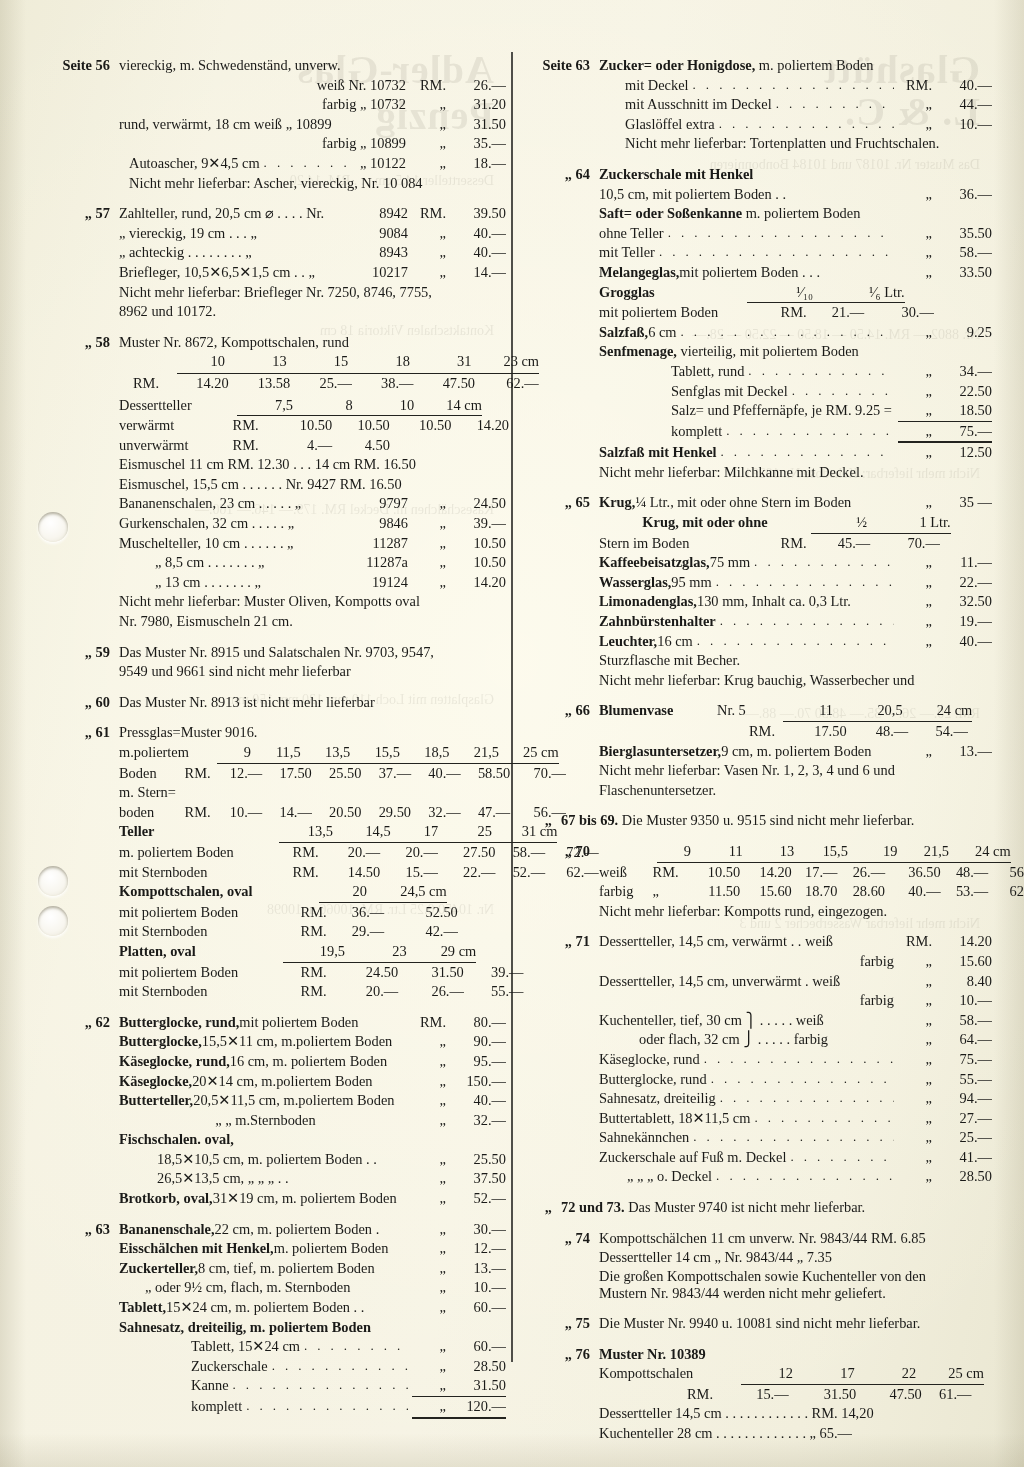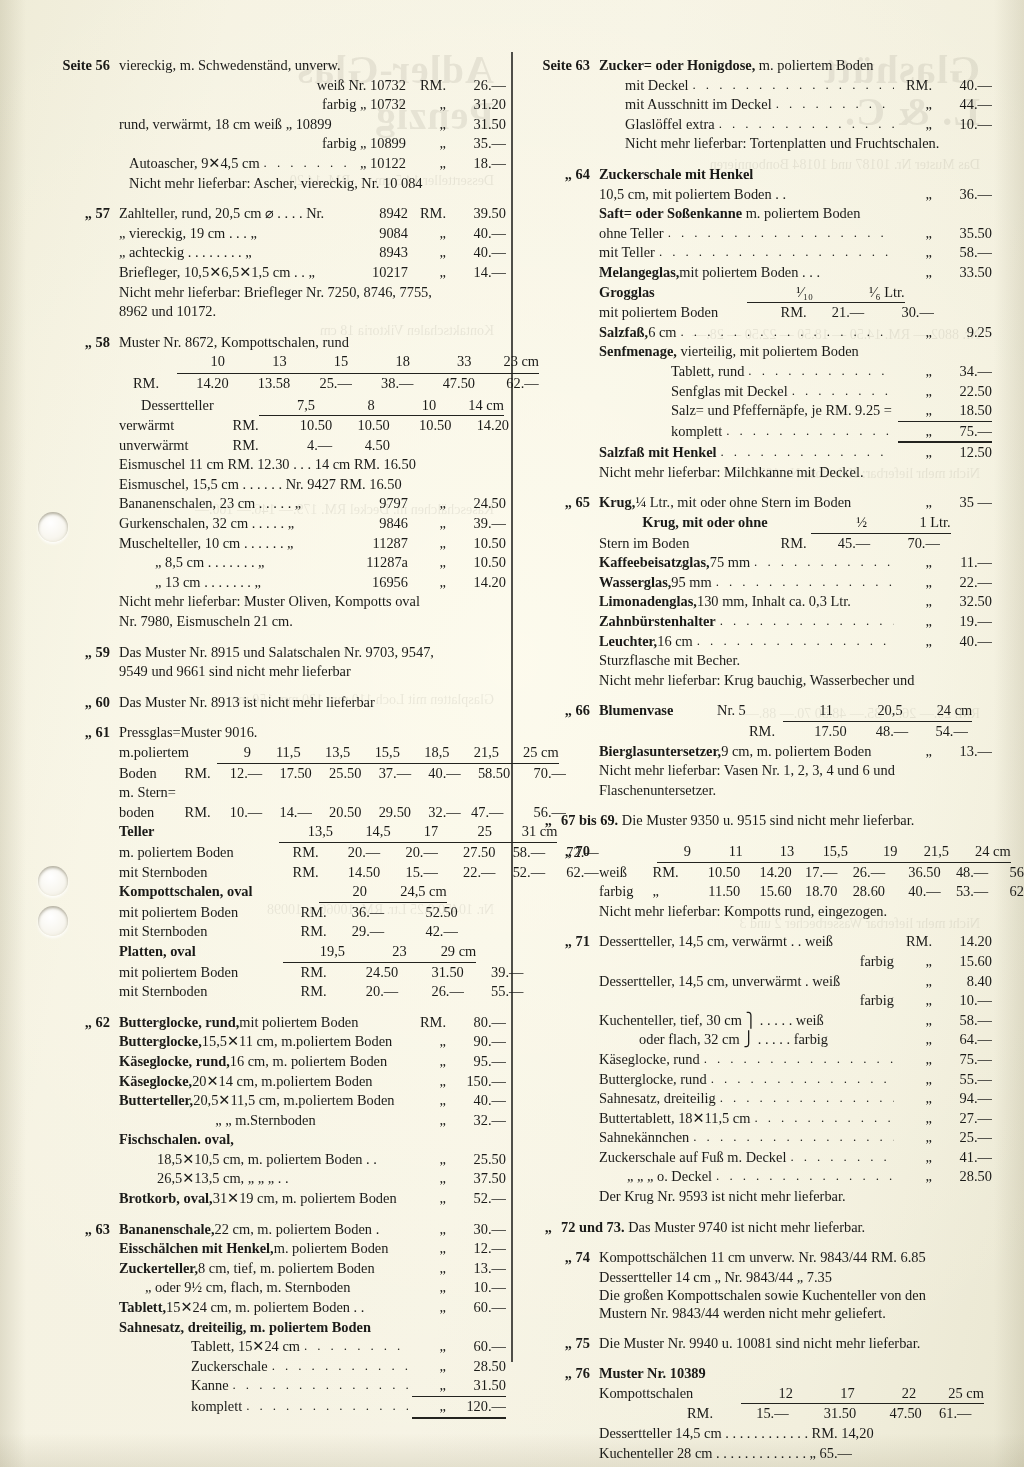--- a/index.html
+++ b/index.html
@@ -222,38 +222,38 @@
         <div class="body">
           <div>Muster Nr. 8672, Kompottschalen, rund</div>
 
           <div class="tbl">
             <div style="padding-left:58px;">
               <span class="hdr" style="padding-bottom:1px;">
                 <span class="cell" style="width:48px;">10</span>
                 <span class="cell" style="width:58px;">13</span>
                 <span class="cell" style="width:58px;">15</span>
                 <span class="cell" style="width:58px;">18</span>
-                <span class="cell" style="width:58px;">33</span>
+                <span class="cell" style="width:58px;">31</span>
                 <span class="cell" style="width:64px;">23 cm</span>
               </span>
             </div>
             <div style="padding-left:14px;">
               <span class="cell" style="width:44px;text-align:left;">RM.</span>
               <span class="cell" style="width:48px;">14.20</span>
               <span class="cell" style="width:58px;">13.58</span>
               <span class="cell" style="width:58px;">25.—</span>
               <span class="cell" style="width:58px;">38.—</span>
               <span class="cell" style="width:58px;">47.50</span>
               <span class="cell" style="width:60px;">62.—</span>
             </div>
           </div>
 
           <div class="tbl" style="margin-top:2px;">
             <div>
-              <span class="cell" style="width:118px;text-align:left;margin-left:22px;">Dessertteller</span><span class="hdr">
+              <span class="cell" style="width:118px;text-align:left;">Dessertteller</span><span class="hdr">
                 <span class="cell" style="width:56px;">7,5</span>
                 <span class="cell" style="width:56px;">8</span>
                 <span class="cell" style="width:58px;">10</span>
                 <span class="cell" style="width:64px;">14 cm</span>
               </span>
             </div>
             <div>
               <span class="cell" style="width:110px;text-align:left;">verwärmt</span>
               <span class="cell" style="width:42px;text-align:left;">RM.</span>
               <span class="cell" style="width:54px;">10.50</span>
@@ -290,21 +290,21 @@
             <span class="amt">10.50</span>
           </div>
           <div class="ln">
             <span class="grow" style="padding-left:36px;">„         8,5 cm . . . . . . .  „</span>
             <span style="padding-right:4px;">11287a</span>
             <span class="rm">„</span>
             <span class="amt">10.50</span>
           </div>
           <div class="ln">
             <span class="grow" style="padding-left:36px;">„         13 cm . . . . . . .  „</span>
-            <span style="padding-right:4px;">16956</span>
+            <span style="padding-right:4px;">19124</span>
             <span class="rm">„</span>
             <span class="amt">14.20</span>
           </div>
           <div>Nicht mehr lieferbar: Muster Oliven, Kompotts oval</div>
           <div>Nr. 7980, Eismuscheln 21 cm.</div>
         </div>
       </div>
     </div>
 
     <div class="block">
@@ -357,21 +357,21 @@
             </div>
             <div>m. Stern=</div>
             <div>
               <span class="cell" style="width:62px;text-align:left;">boden</span>
               <span class="cell" style="width:40px;text-align:left;">RM.</span>
               <span class="cell" style="width:34px;">10.—</span>
               <span class="cell" style="width:46px;">14.—</span>
               <span class="cell" style="width:46px;">20.50</span>
               <span class="cell" style="width:46px;">29.50</span>
               <span class="cell" style="width:46px;">32.—</span>
-              <span class="cell" style="width:46px;text-align:center;">47.—</span>
+              <span class="cell" style="width:46px;">47.—</span>
               <span class="cell" style="width:52px;">56.—</span>
             </div>
           </div>
 
           <div class="tbl">
             <div>
               <span class="cell b" style="width:160px;text-align:left;">Teller</span><span class="hdr">
                 <span class="cell" style="width:54px;">13,5</span>
                 <span class="cell" style="width:54px;">14,5</span>
                 <span class="cell" style="width:44px;">17</span>
@@ -907,21 +907,20 @@
             <span class="dots">. . . . . . . . . . . . . . . . . . . . . . . . . . . . . . . . . . . . . . . . </span>
             <span class="rm">„</span>
             <span class="amt">41.—</span>
           </div>
           <div class="ln">
             <span style="padding-left:28px;">„           „   „ o. Deckel</span>
             <span class="dots">. . . . . . . . . . . . . . . . . . . . . . . . . . . . . . . . . . . . . . . . </span>
             <span class="rm">„</span>
             <span class="amt">28.50</span>
           </div>
-          <div>Der Krug Nr. 9593 ist nicht mehr lieferbar.</div>
         </div>
       </div>
     </div>
 
     <div class="block">
       <div class="row">
         <div class="pg" style="width:28px;flex:0 0 28px;"><span>„</span></div>
         <div class="body">
           <span class="b">72 und 73.</span>
           <span>Das Muster 9740 ist nicht mehr lieferbar.</span>

